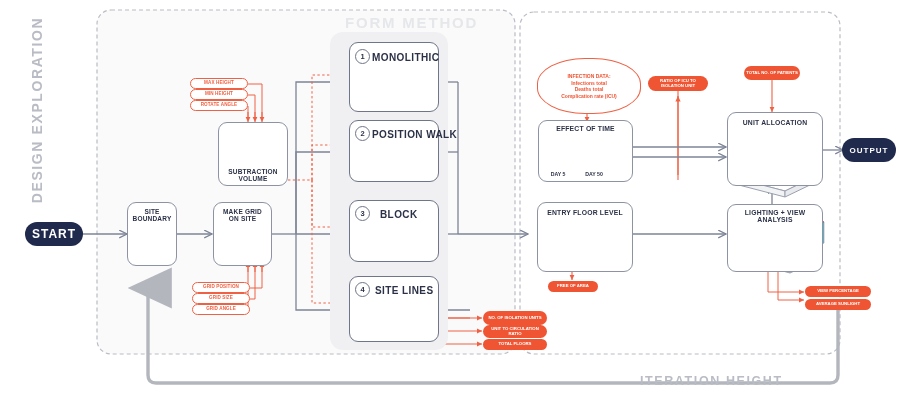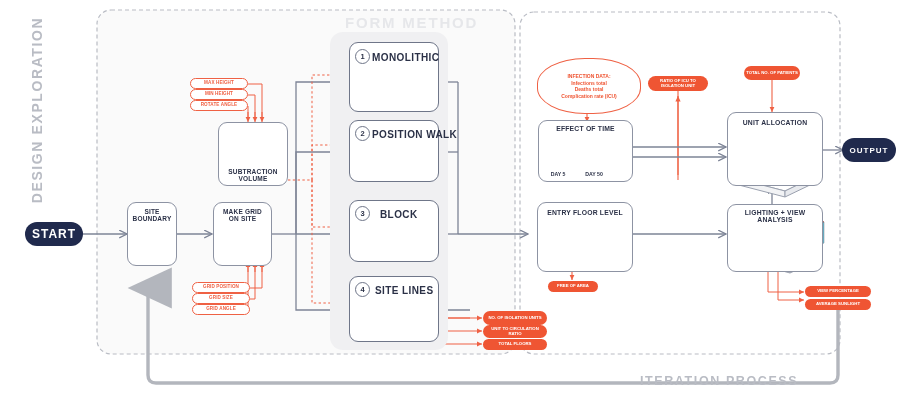--- a/index.html
+++ b/index.html
@@ -287,21 +287,21 @@
         <circle cx="370" cy="325" r="1.4"></circle>
           <circle cx="389" cy="325" r="1.4"></circle>
         <circle cx="406" cy="325" r="1.4"></circle>
       </g>
     </g>
   </svg>
 
   <div class="region-lbl" style="left:-63px;top:102px;width:200px;font-size:14px;
               transform:rotate(-90deg);text-align:center;">DESIGN EXPLORATION</div>
 
-  <div class="region-lbl" style="left:640px;top:374px;font-size:12.5px;">ITERATION PROCESS</div>
+  <div class="region-lbl" style="left:640px;top:374px;font-size:12.5px;">ITERATION HEIGHT</div>
 
   <div class="fm-panel" style="left:330px;top:32px;width:118px;height:318px;"></div>
   <div class="fm-title" style="left:345px;top:14px;">FORM METHOD</div>
 
   <div class="fm-item" style="left:349px;top:42px;width:90px;height:70px;"></div>
   <div class="fm-num" style="left:355px;top:49px;">1</div>
   <div class="fm-name" style="left:372px;top:52px;">MONOLITHIC</div>
 
   <div class="fm-item" style="left:349px;top:120px;width:90px;height:62px;"></div>
   <div class="fm-num" style="left:355px;top:126px;">2</div>

